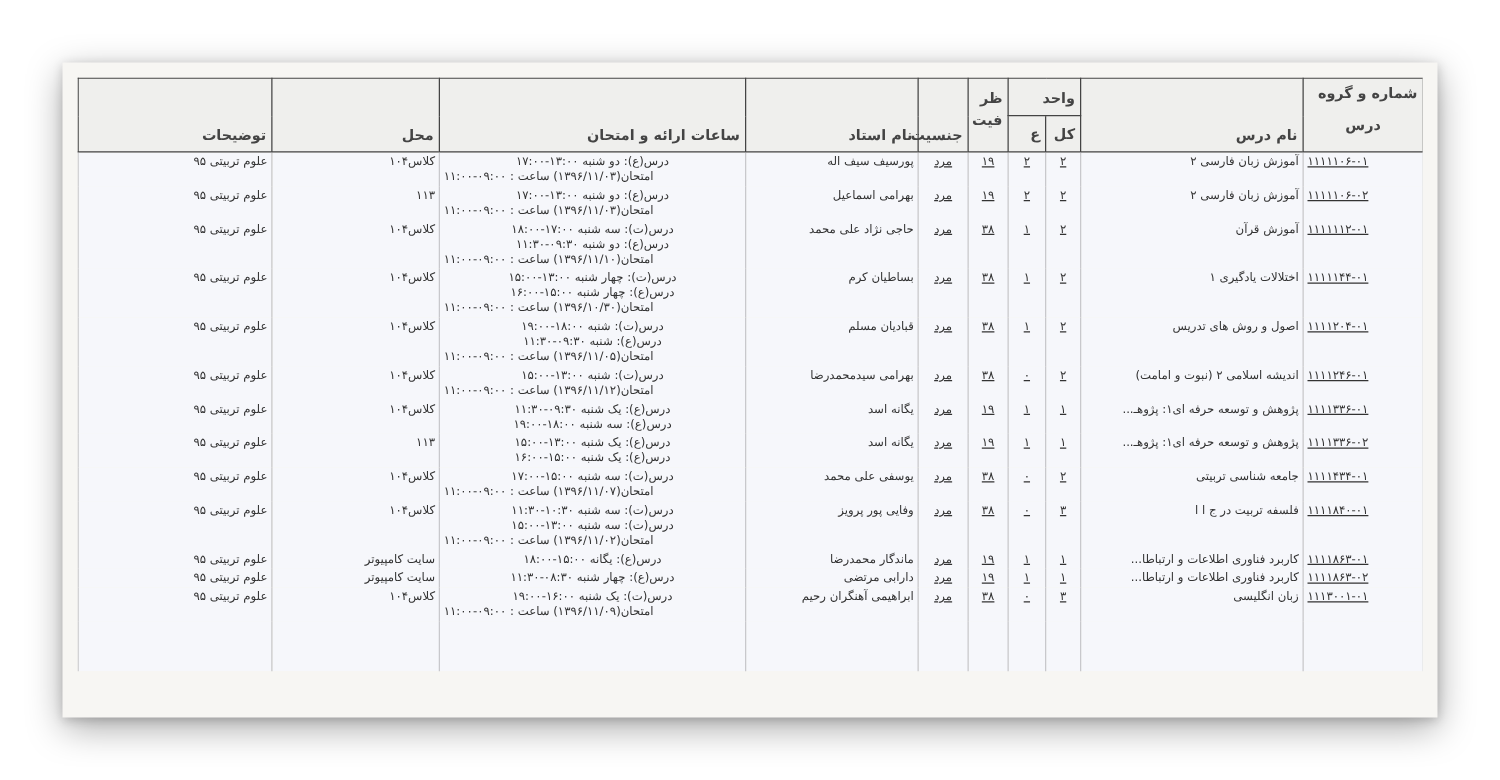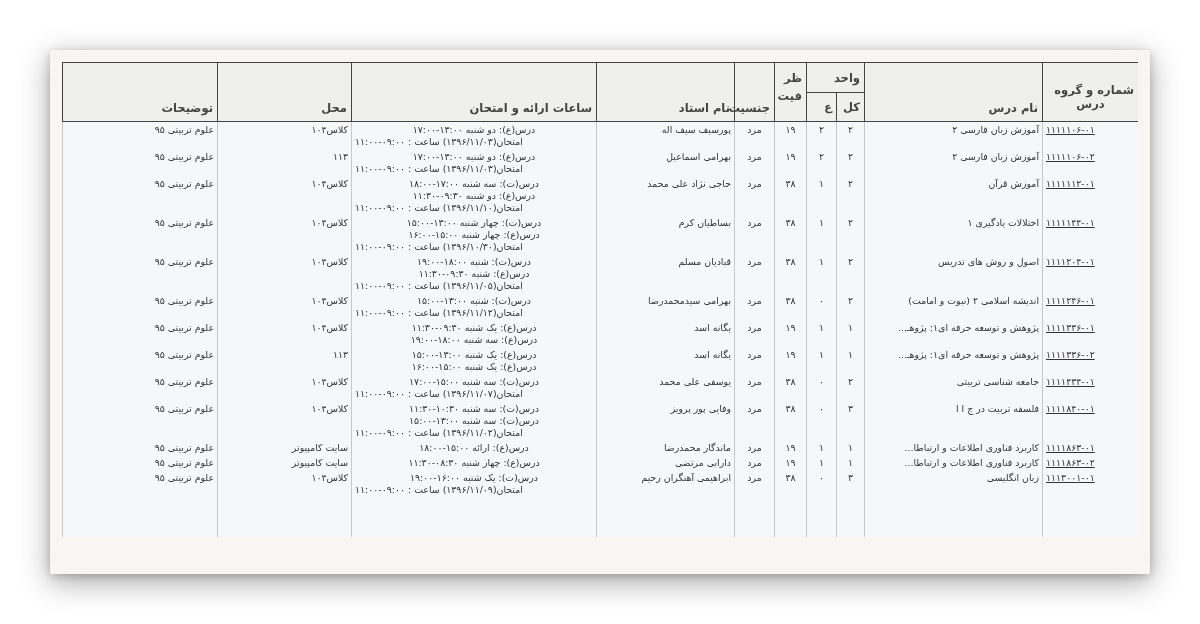--- a/index.html
+++ b/index.html
@@ -41,21 +41,21 @@
     table.courses tbody td {
       border-left: 1px solid #c8c8cc;
       border-right: 1px solid #c8c8cc;
       padding: 2px 3px 1px 3px;
       vertical-align: top;
       white-space: nowrap;
       overflow: hidden;
       line-height: 12px;
     }
     td.num { text-align: left; padding-left: 8px; text-decoration: underline; }
-    td.center { text-align: center; }
+    td.center { text-align: center; text-decoration: underline; }
     td.sched div { text-align: center; }
     td.sched div.exam { text-align: left; }
     tr.pad td { padding-bottom: 10px; }
     tr.tight td { padding-bottom: 0; }
   </style>
 </head>
 <body>
 
 <div class="frame">
   <div class="table-wrap">
@@ -67,23 +67,23 @@
         <col style="width:30px">
         <col style="width:32px">
         <col style="width:40px">
         <col style="width:138px">
         <col style="width:245px">
         <col style="width:134px">
         <col style="width:155px">
       </colgroup>
       <thead>
         <tr style="height:30px">
-          <th rowspan="2" style="text-align:right; vertical-align:top; padding-top:20px;">
+          <th rowspan="2" style="text-align:right; vertical-align:top; padding-top:4px;">
             <div>شماره و گروه</div>
-            <div style="text-align:center; ">درس</div>
+            <div style="text-align:center; margin-top:12px;">درس</div>
           </th>
           <th rowspan="2" class="bottom">نام درس</th>
           <th colspan="2">واحد</th>
           <th rowspan="2" style="vertical-align:top; padding-top:8px;">
             <div>ظر</div>
             <div style="margin-top:4px;">فیت</div>
           </th>
           <th rowspan="2" class="bottom">جنسیت</th>
           <th rowspan="2" class="bottom">نام استاد</th>
           <th rowspan="2" class="bottom">ساعات ارائه و امتحان</th>
@@ -263,21 +263,21 @@
 
         <tr class="tight">
           <td class="num">۱۱۱۱۸۶۳-۰۱</td>
           <td>کاربرد فناوری اطلاعات و ارتباطا...</td>
           <td class="center">۱</td>
           <td class="center">۱</td>
           <td class="center">۱۹</td>
           <td class="center">مرد</td>
           <td>ماندگار محمدرضا</td>
           <td class="sched">
-            <div>درس(ع): ارائه ۱۵:۰۰-۱۸:۰۰</div>
+            <div>درس(ع): یگانه ۱۵:۰۰-۱۸:۰۰</div>
           </td>
           <td>سایت کامپیوتر</td>
           <td>علوم تربیتی ۹۵</td>
         </tr>
 
         <tr class="tight">
           <td class="num">۱۱۱۱۸۶۳-۰۲</td>
           <td>کاربرد فناوری اطلاعات و ارتباطا...</td>
           <td class="center">۱</td>
           <td class="center">۱</td>

